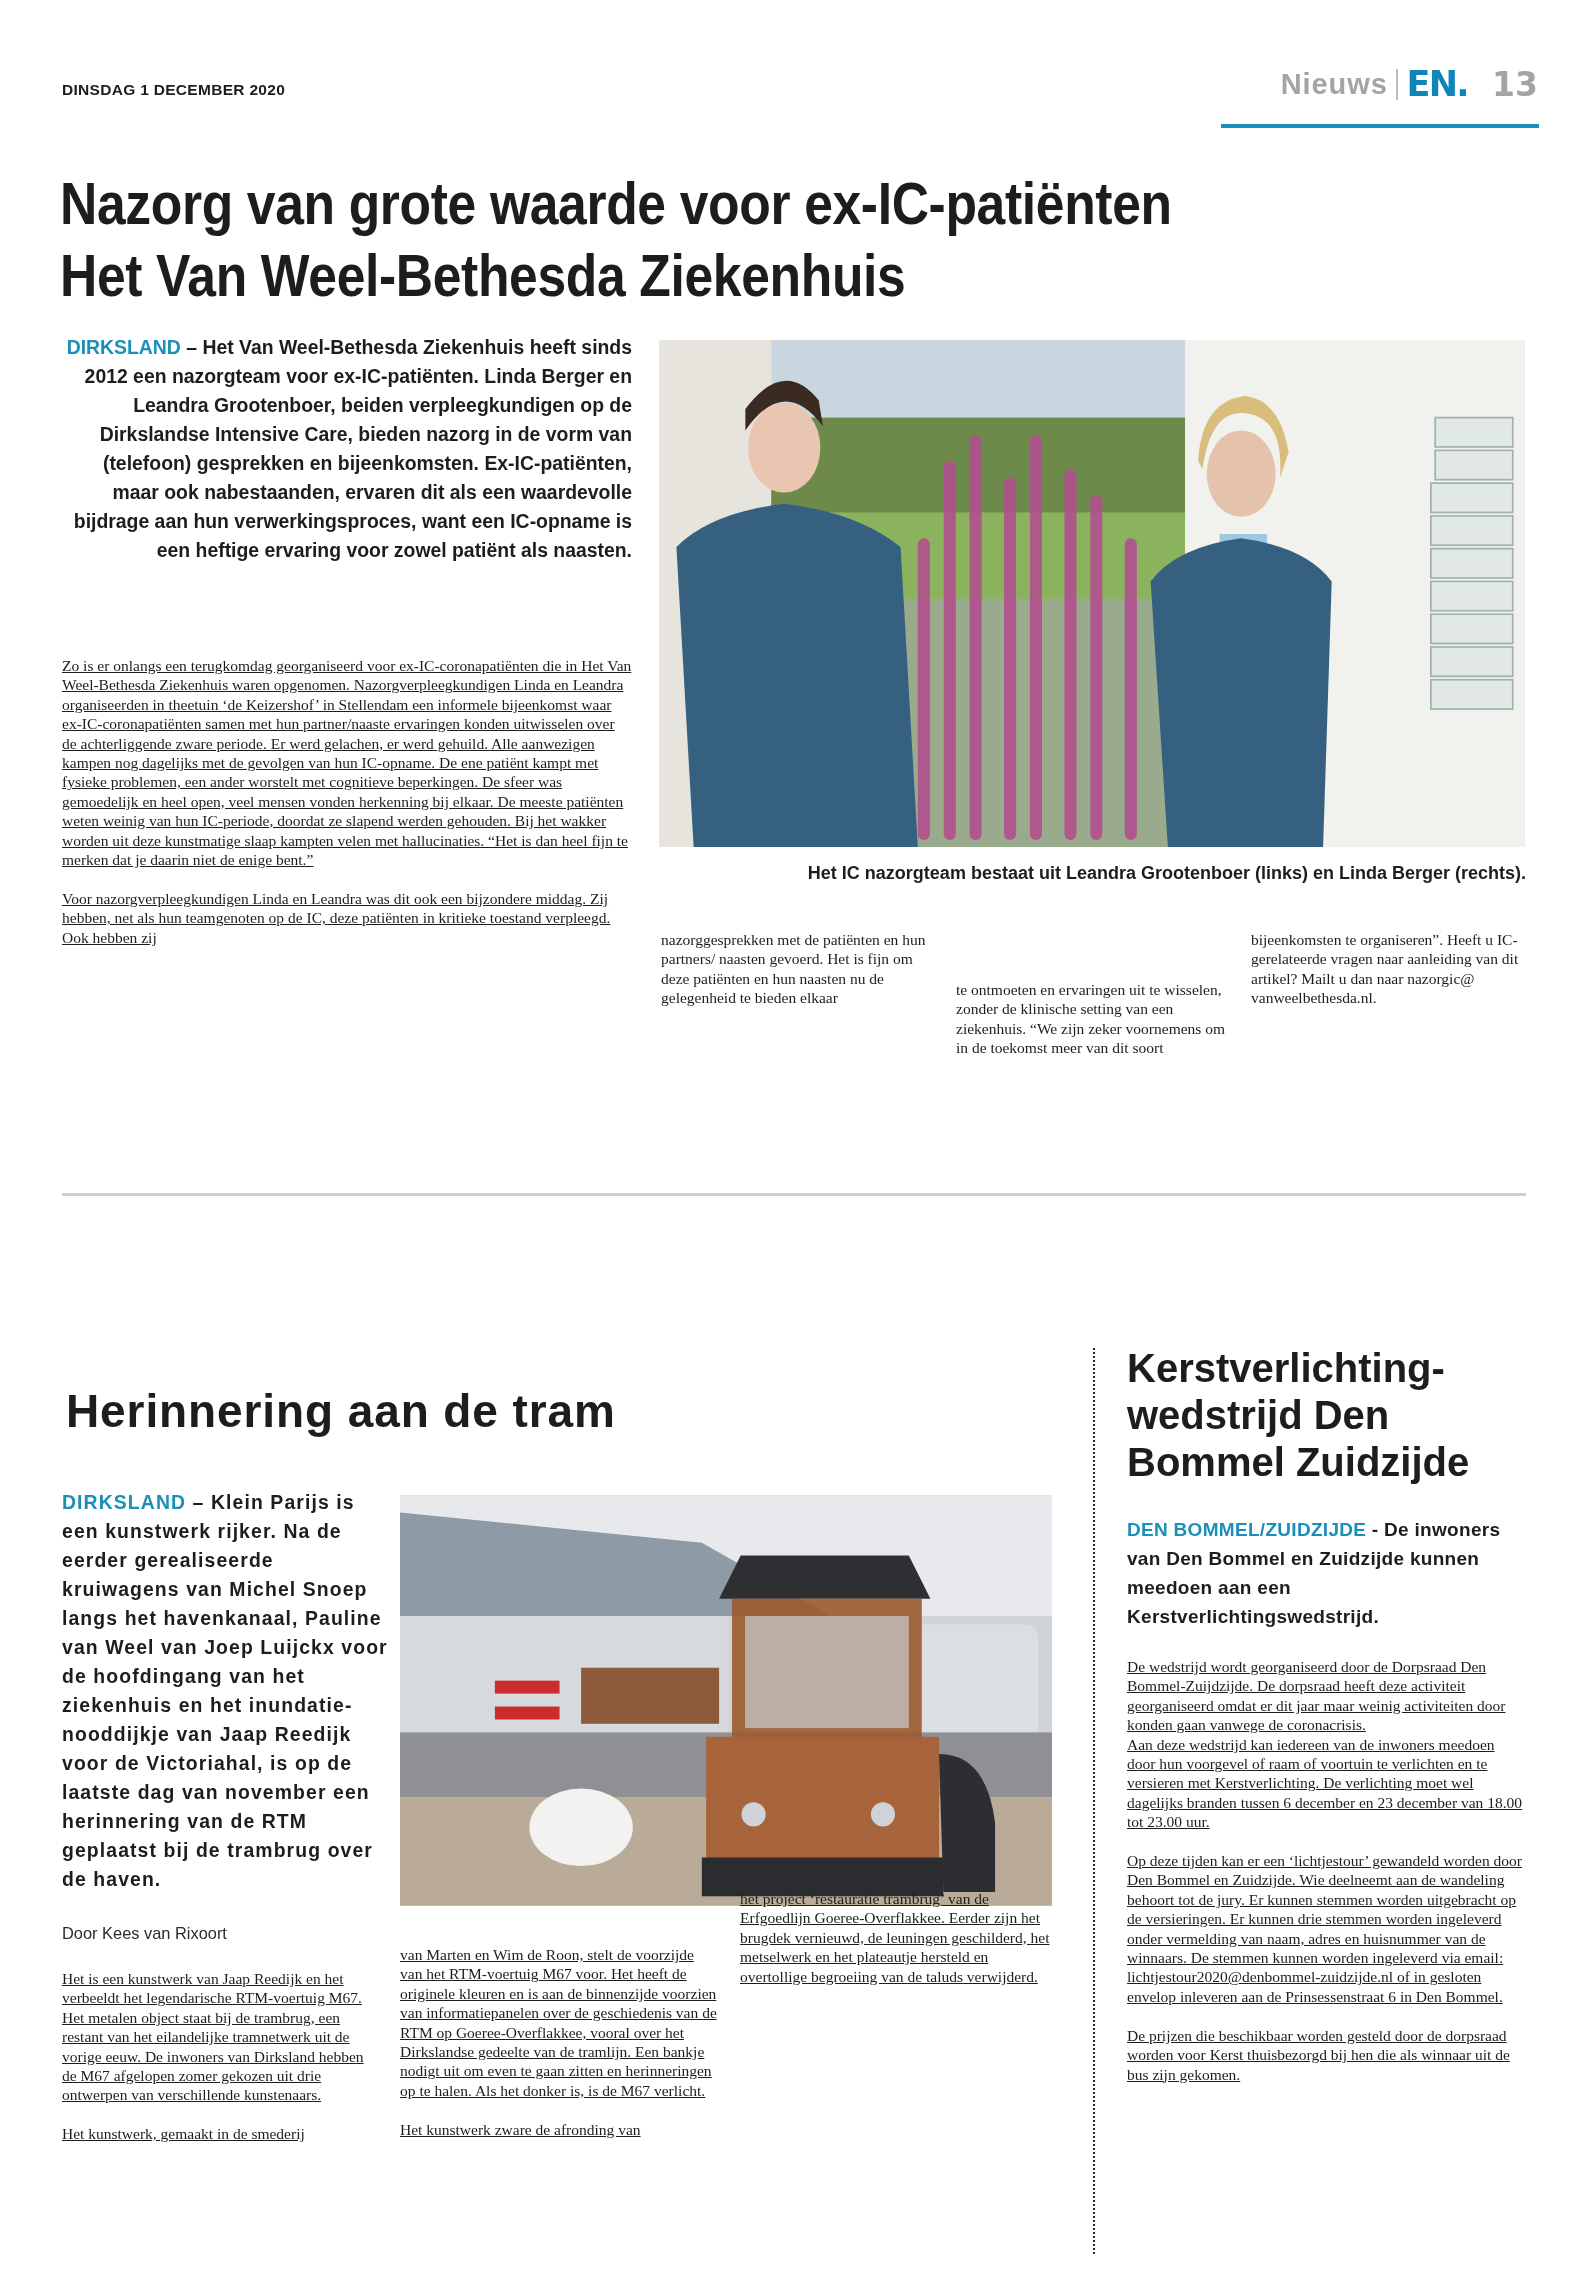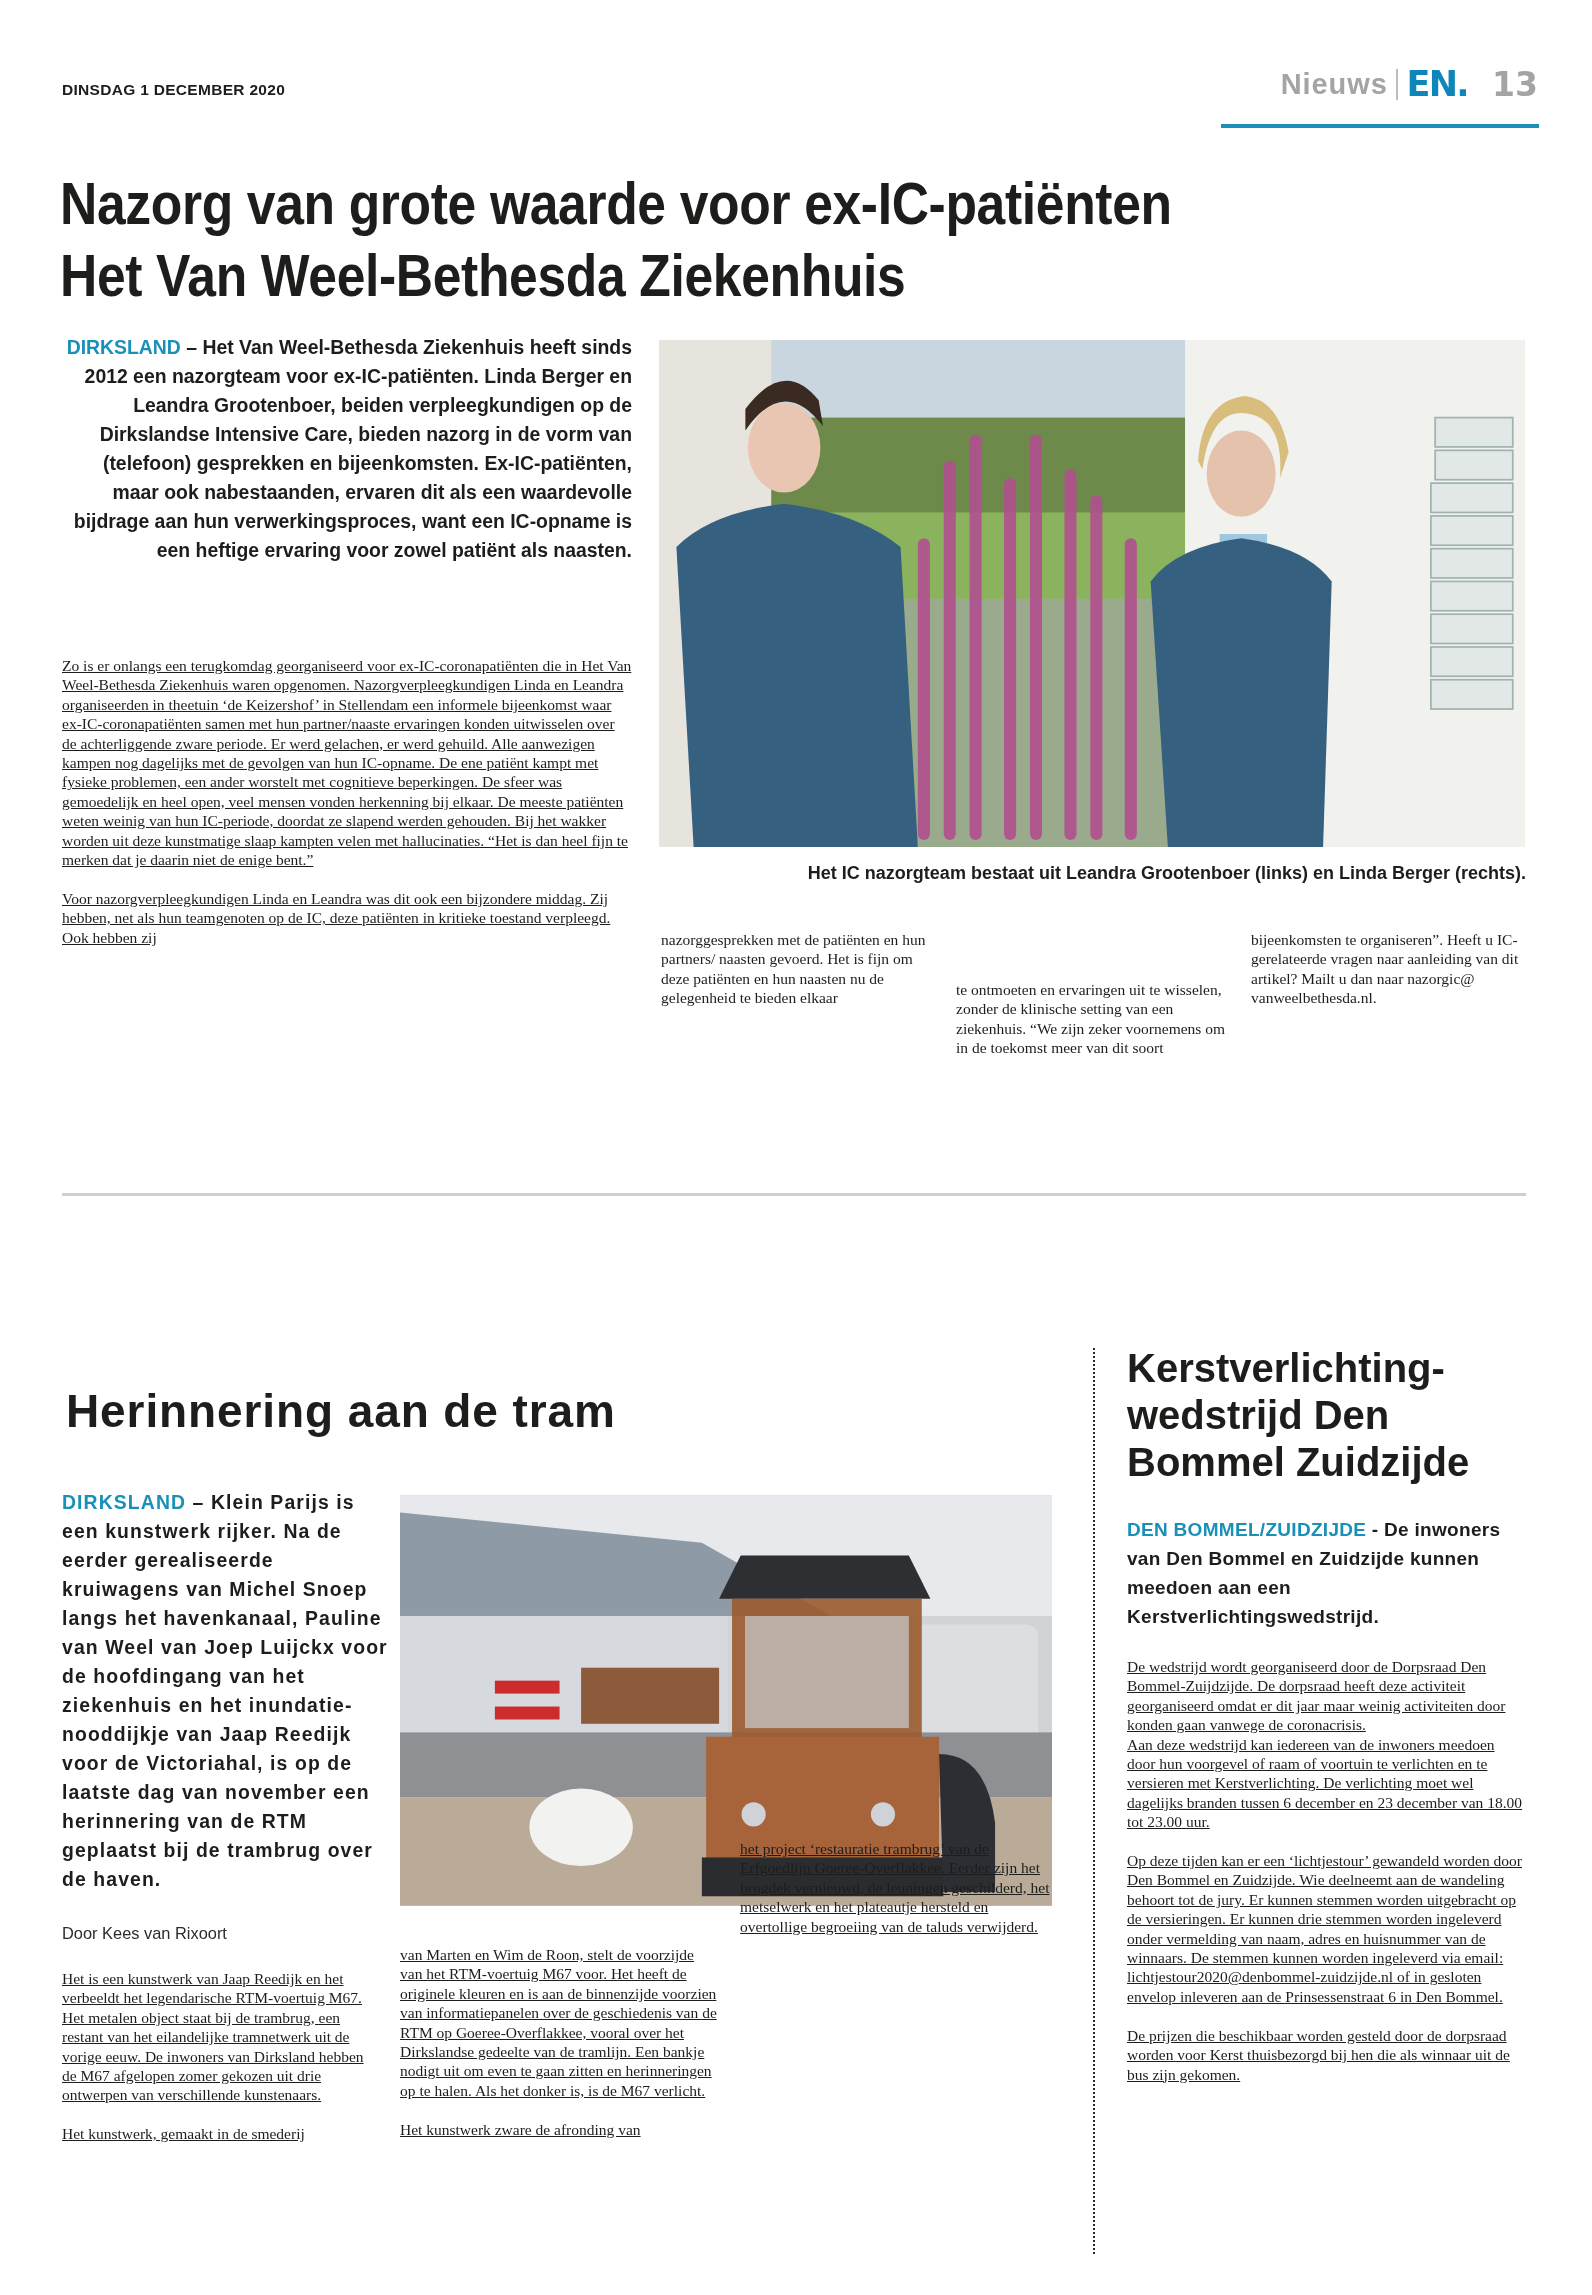--- a/index.html
+++ b/index.html
@@ -34,21 +34,21 @@
 
   .section-rule { left: 62px; top: 1193px; width: 1464px; height: 2.6px; background: #cfcfcf; }
   .dotted-divider { left: 1093px; top: 1348px; width: 0; height: 906px; border-left: 2.6px dotted #2b2b2b; }
 
   
   .headline2 { left: 66px; top: 1343px; width: 621px; font: bold 46px "Liberation Sans", sans-serif; line-height: 57px; letter-spacing: 0.9px; margin-top: 40px; }
   .lead2 { left: 62px; top: 1488px; width: 328px; font: bold 19.4px "Liberation Sans", sans-serif; line-height: 29px; letter-spacing: 1.1px; }
   .byline { left: 62px; top: 1924px; font: 16.4px "Liberation Sans", sans-serif; color: #2b2b2b; }
   .a2-col1 { left: 62px; top: 1969px; width: 311px; }
   .a2-col2 { left: 400px; top: 1945px; width: 319px; }
-  .a2-col3 { left: 740px; top: 1839px; width: 319px; }
+  .a2-col3 { left: 740px; top: 1889px; width: 319px; }
 
   
   .headline3 { left: 1127px; top: 1345px; width: 406px; font: bold 40px "Liberation Sans", sans-serif; line-height: 47px; }
   .lead3 { left: 1127px; top: 1515px; width: 397px; font: bold 19px "Liberation Sans", sans-serif; line-height: 29px; letter-spacing: 0.3px; }
   .a3-col { left: 1127px; top: 1657px; width: 397px; }
   .a3-col p { margin: 0 0 19.4px 0; }
   .nogap { margin-bottom: 0 !important; }
 </style>
 </head>
 <body>

